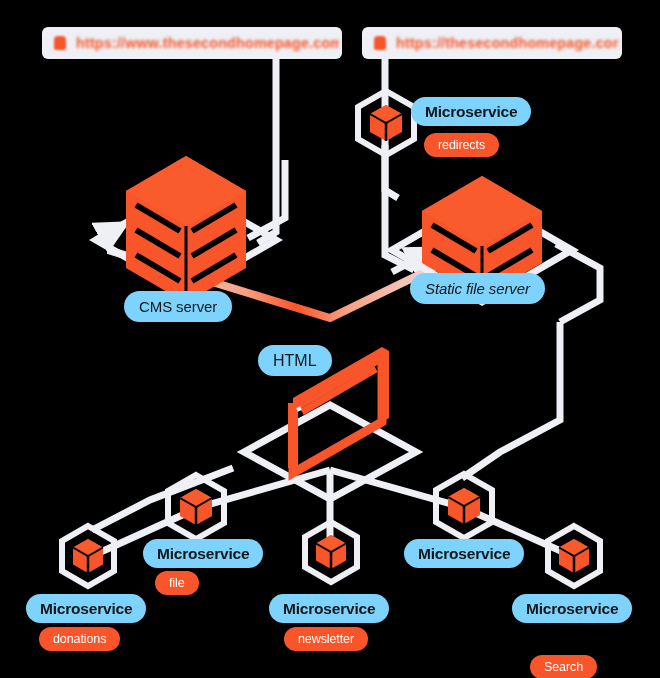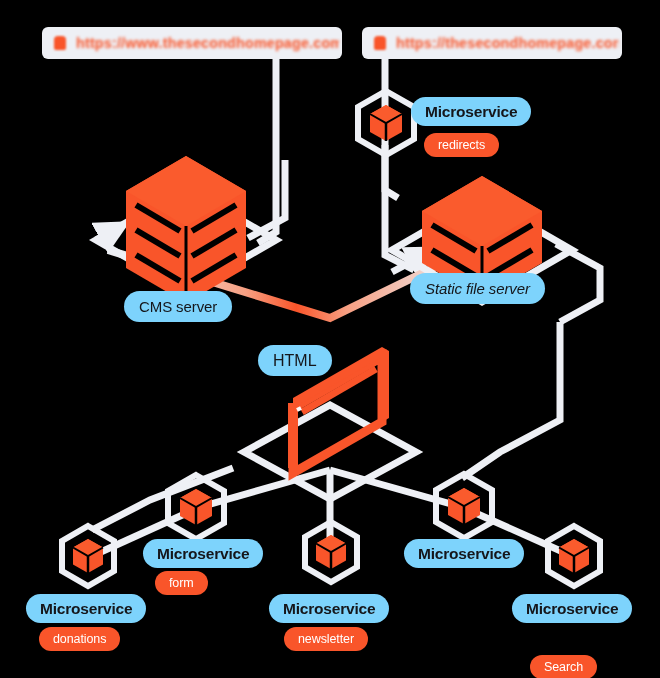--- a/index.html
+++ b/index.html
@@ -203,21 +203,21 @@
   <div class="pill pill-node lbl-node" style="left:124px;top:291px;">CMS server</div>
 
   <div class="pill pill-node lbl-node" style="left:410px;top:273px;font-style:italic;">Static file server</div>
 
   <div class="pill pill-node lbl-html" style="left:258px;top:345px;">HTML</div>
 
   <div class="pill pill-white lbl-ms" style="left:411px;top:97px;">Microservice</div>
   <div class="pill pill-orange lbl-tag" style="left:424px;top:133px;">redirects</div>
 
   <div class="pill pill-white lbl-ms" style="left:143px;top:539px;">Microservice</div>
-  <div class="pill pill-orange lbl-tag" style="left:155px;top:571px;">form</div>
+  <div class="pill pill-orange lbl-tag" style="left:155px;top:571px;">file</div>
 
   <div class="pill pill-white lbl-ms" style="left:26px;top:594px;">Microservice</div>
   <div class="pill pill-orange lbl-tag" style="left:39px;top:627px;">donations</div>
 
   <div class="pill pill-white lbl-ms" style="left:269px;top:594px;">Microservice</div>
   <div class="pill pill-orange lbl-tag" style="left:284px;top:627px;">newsletter</div>
 
   <div class="pill pill-white lbl-ms" style="left:404px;top:539px;">Microservice</div>
 
   <div class="pill pill-white lbl-ms" style="left:512px;top:594px;">Microservice</div>

